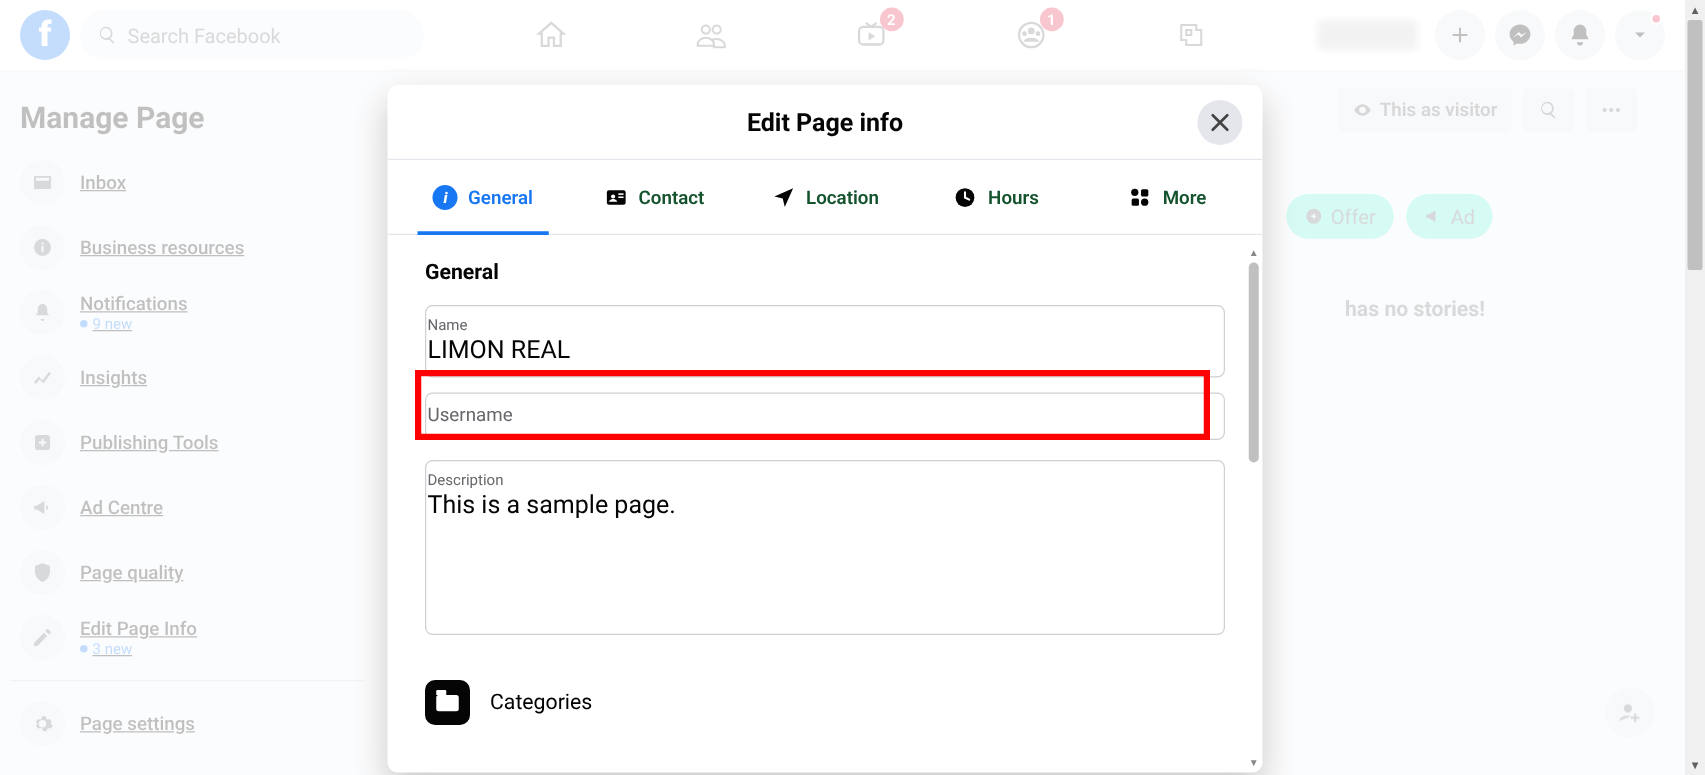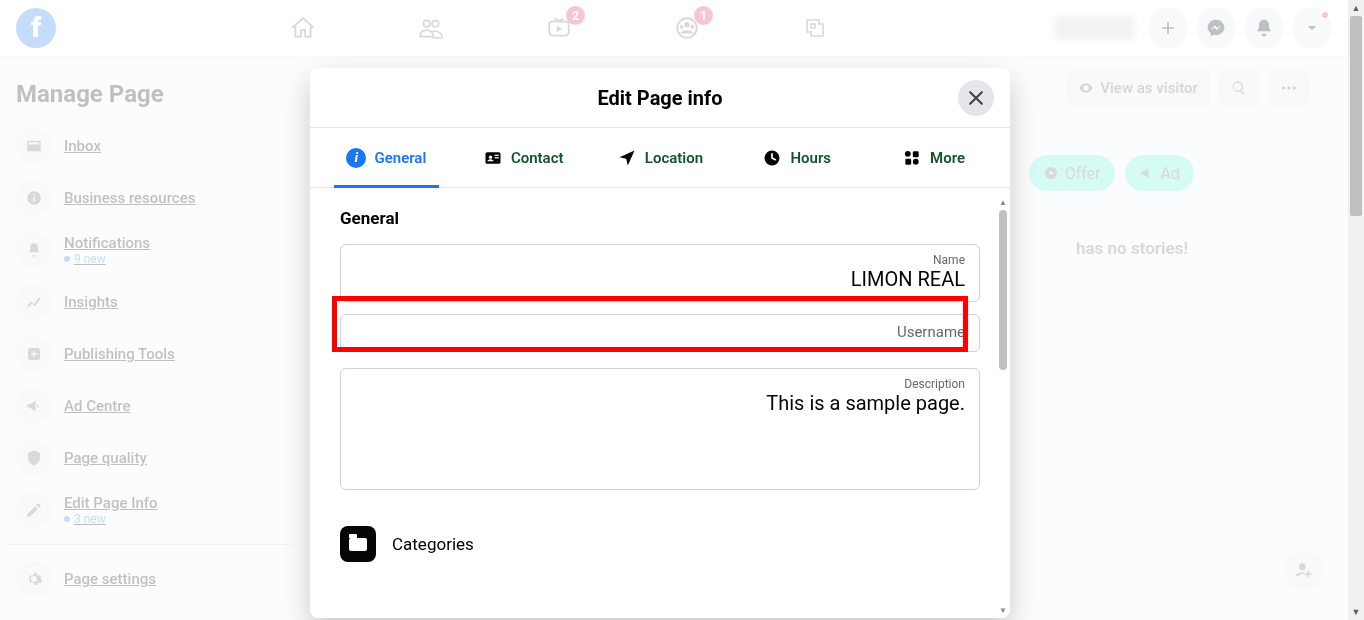--- a/index.html
+++ b/index.html
@@ -54,25 +54,25 @@
     .tabs { display: flex; height: 60px; border-bottom: 1px solid #e4e6eb; padding: 0 8px; }
     .tab { flex: 1; display: flex; align-items: center; justify-content: center; gap: 8px; font-weight: 600; font-size: 15px; color: #14532d; cursor: pointer; }
     .tab.active { color: #1877f2; position: relative; }
     .tab.active::after { content: ""; position: absolute; bottom: -1px; left: 16px; right: 16px; height: 3px; background: #1877f2; }
     .tab .ti { width: 20px; height: 20px; display: flex; align-items: center; justify-content: center; }
     .tab .ti svg { fill: #050505; }
     .tab.active .ti-circle { width: 20px; height: 20px; border-radius: 50%; background: #1877f2; color: #fff; display: flex; align-items: center; justify-content: center; font-size: 12px; font-weight: 900; font-style: italic; }
 
     .modal-body { flex: 1; overflow-y: auto; padding: 20px 30px; position: relative; }
     .section-title { font-size: 17px; font-weight: 700; margin-bottom: 16px; color: #050505; }
-    .field { border: 1px solid #ced0d4; border-radius: 6px; padding: 8px 14px 10px; margin-bottom: 12px; text-align: right; }
+    .field { border: 1px solid #ced0d4; border-radius: 6px; padding: 8px 1px 10px; margin-bottom: 12px; }
     .field-lbl { font-size: 12px; color: #65676b; }
     .field-val { font-size: 20px; color: #050505; }
     .field-ph { font-size: 15px; color: #65676b; }
-    .field.desc { height: 122px; }
+    .field.desc { height: 140px; }
     .highlight { position: absolute; border: 5px solid #ff0000; pointer-events: none; }
 
     .cat-row { display: flex; align-items: center; gap: 16px; margin-top: 36px; }
     .cat-ic { width: 36px; height: 36px; border-radius: 8px; background: #050505; display: flex; align-items: center; justify-content: center; }
     .cat-ic-inner { width: 18px; height: 13px; background: #fff; border-radius: 2px; position: relative; }
     .cat-ic-inner::before { content: ""; position: absolute; top: -4px; left: 0; width: 8px; height: 4px; background: #fff; border-radius: 1px 1px 0 0; }
     .cat-title { font-size: 17px; font-weight: 400; }
 
     
     .win-scroll { position: fixed; right: 0; top: 0; bottom: 0; width: 16px; background: #f0f0f0; z-index: 30; }
@@ -85,20 +85,26 @@
     .float-badge { position: fixed; bottom: 30px; right: 40px; width: 40px; height: 40px; border-radius: 50%; background: #e4e6eb; display: flex; align-items:center; justify-content:center; z-index: 6; }
     .float-badge svg { fill: #65676b; }
   </style>
 </head>
 <body>
 
 <div class="header">
   <div class="fb-logo">
       <span>f</span>
     </div>
+  <div class="search-wrap">
+    <svg width="16" height="16" viewBox="0 0 24 24">
+        <path d="M10 2a8 8 0 015.3 13.9l5 5-1.4 1.4-5-5A8 8 0 1110 2zm0 2a6 6 0 100 12 6 6 0 000-12z"></path>
+      </svg>
+    <span>Search Facebook</span>
+  </div>
 
   <div class="center-nav">
     <div class="nav-item">
       <svg width="26" height="26" viewBox="0 0 24 24">
           <path d="M12 3l9 8h-2v9h-5v-6h-4v6H5v-9H3l9-8z" fill="none" stroke="#65676b" stroke-width="1.7"></path>
         </svg>
     </div>
     <div class="nav-item">
       <svg width="26" height="26" viewBox="0 0 24 24">
           <path d="M8 11a3 3 0 100-6 3 3 0 000 6zm8 0a3 3 0 100-6 3 3 0 000 6zM2 19c0-2.8 2.7-5 6-5s6 2.2 6 5v1H2v-1zm12 1v-1c0-1.3-.5-2.5-1.4-3.5 1-.3 2.1-.5 3.4-.5 3.3 0 6 2.2 6 5v1h-8z" fill="none" stroke="#65676b" stroke-width="1.5"></path>
@@ -240,21 +246,21 @@
       </div>
     <span class="side-label">Page settings</span>
   </div>
 </div>
 
 <div class="page-actions">
   <div class="page-act-btn">
     <svg width="16" height="16" viewBox="0 0 24 24">
         <path d="M12 5C6 5 2 12 2 12s4 7 10 7 10-7 10-7-4-7-10-7zm0 11a4 4 0 110-8 4 4 0 010 8z"></path>
       </svg>
-    <span>View as visitor</span>
+    <span>This as visitor</span>
   </div>
   <div class="page-act-btn icon-only">
     <svg width="16" height="16" viewBox="0 0 24 24">
         <path d="M10 2a8 8 0 015.3 13.9l5 5-1.4 1.4-5-5A8 8 0 1110 2zm0 2a6 6 0 100 12 6 6 0 000-12z"></path>
       </svg>
   </div>
   <div class="page-act-btn icon-only">
     <svg width="16" height="4" viewBox="0 0 24 6">
         <circle cx="4" cy="3" r="2.5"></circle>
         <circle cx="12" cy="3" r="2.5"></circle>

